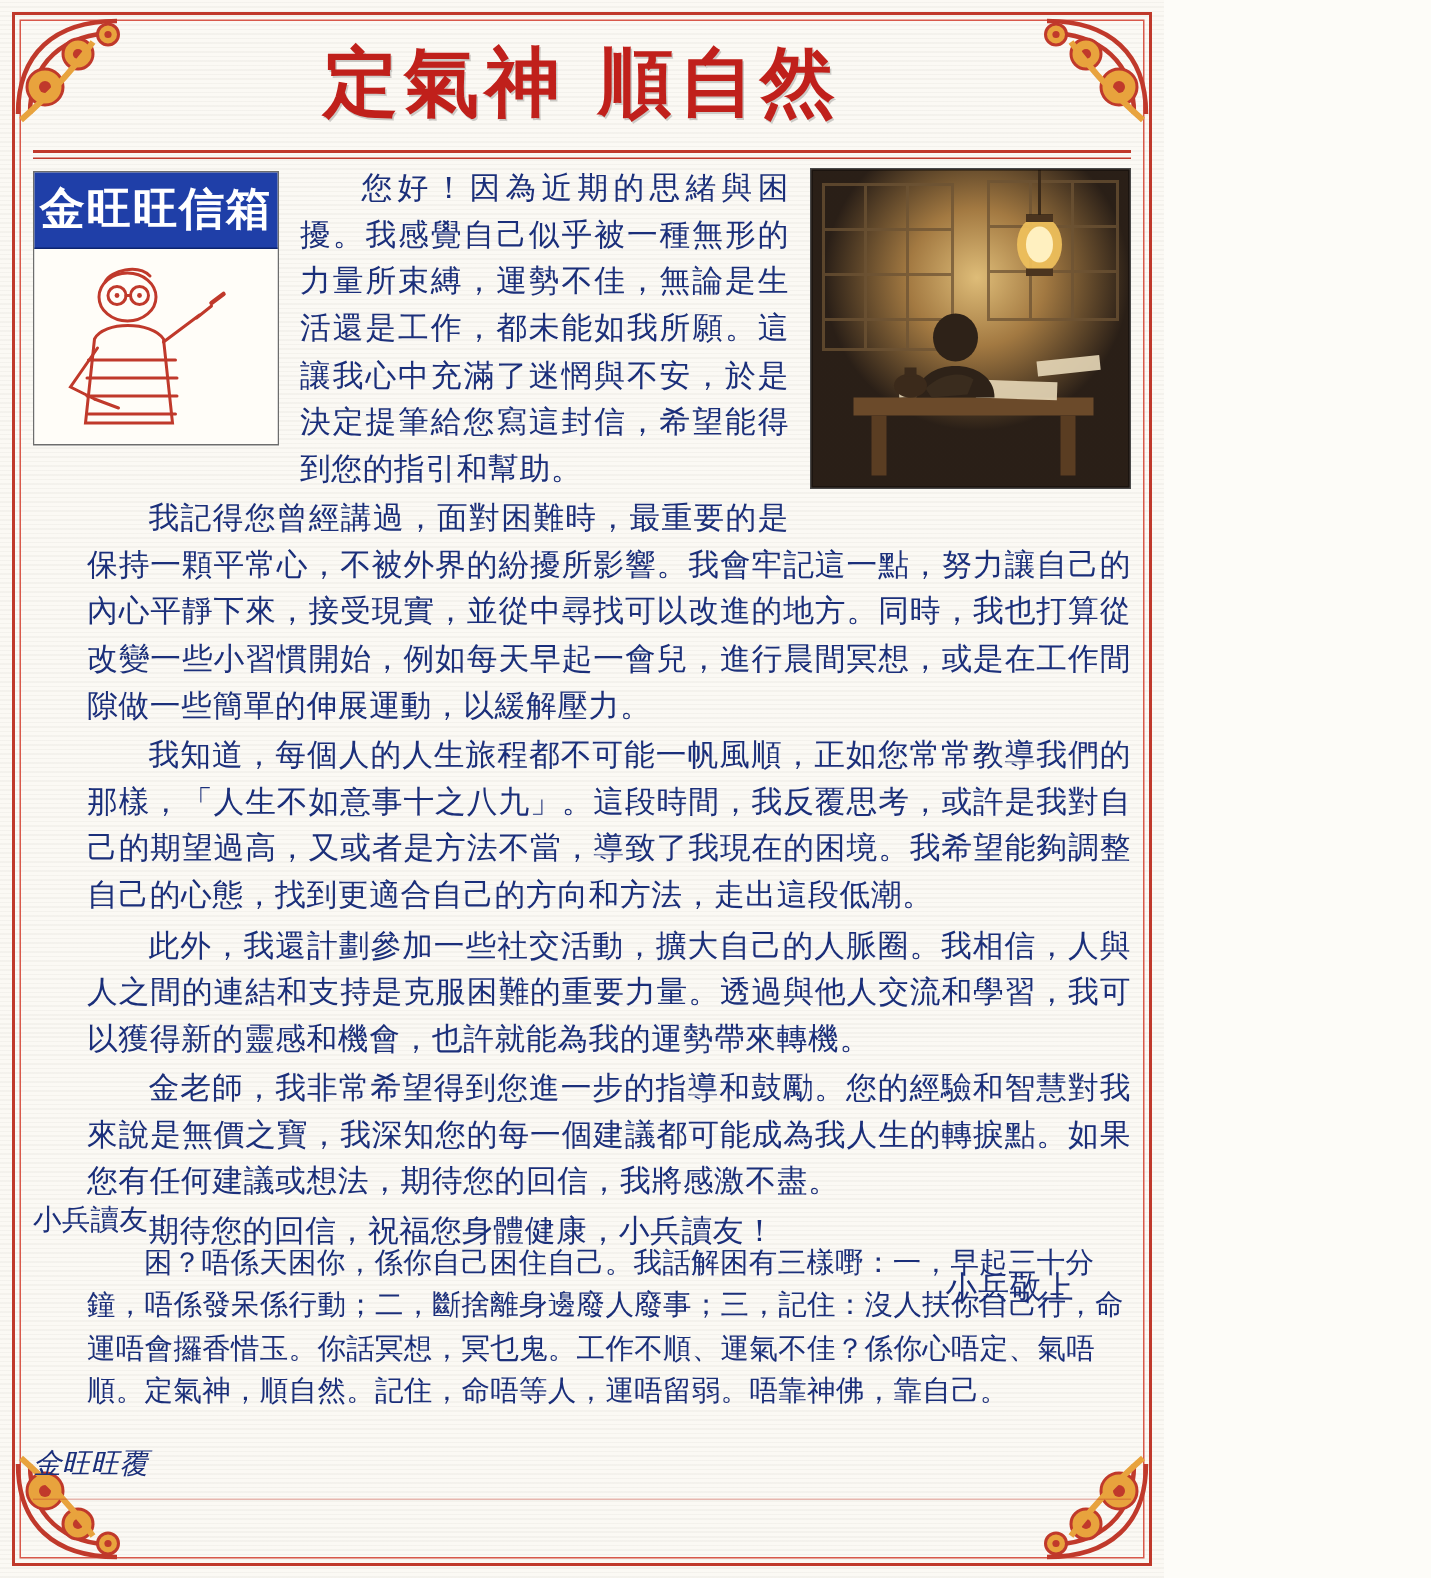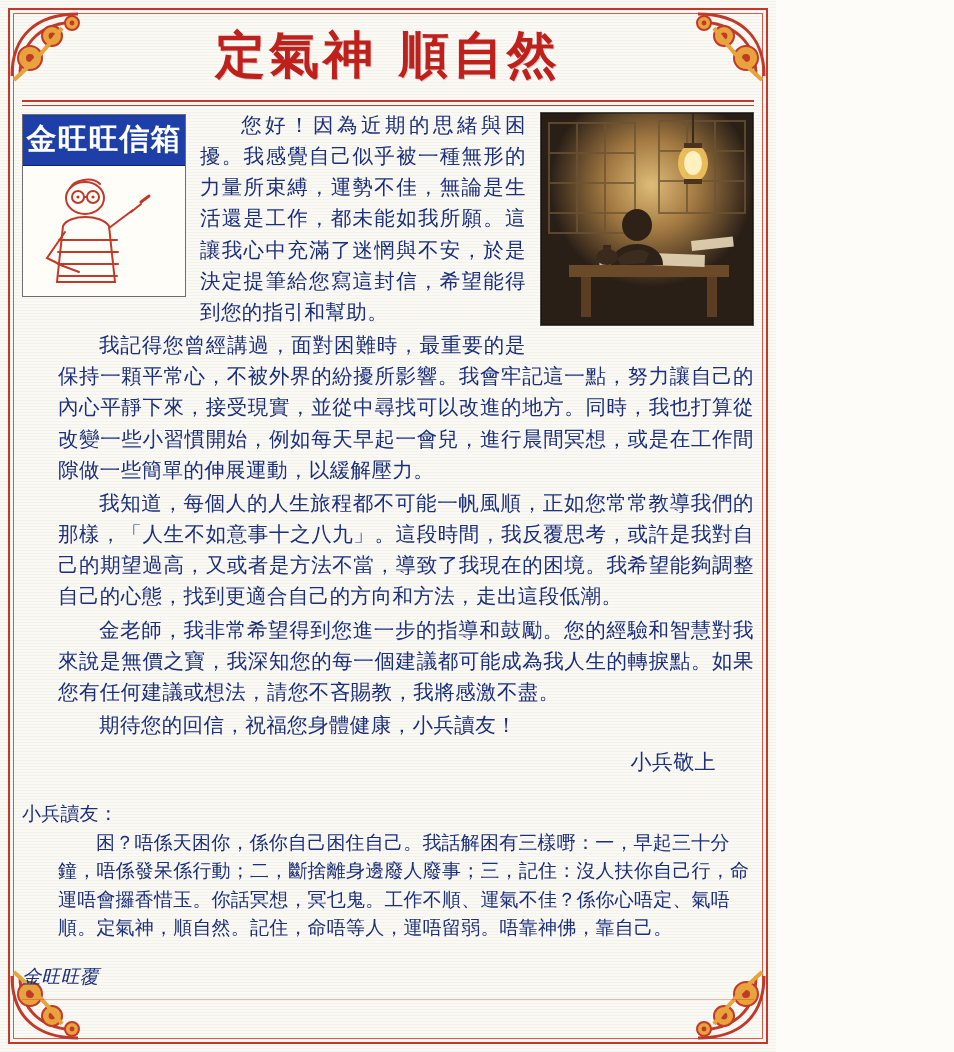--- a/index.html
+++ b/index.html
@@ -309,21 +309,22 @@
             <circle cx="70" cy="31" r="1.6"></circle>
           </g>
         </svg>
       </div>
     </div>
 
     <div class="letter">
       <p class="indent">您好！因為近期的思緒與困擾。我感覺自己似乎被一種無形的力量所束縛，運勢不佳，無論是生活還是工作，都未能如我所願。這讓我心中充滿了迷惘與不安，於是決定提筆給您寫這封信，希望能得到您的指引和幫助。</p>
       <p class="indent">我記得您曾經講過，面對困難時，最重要的是保持一顆平常心，不被外界的紛擾所影響。我會牢記這一點，努力讓自己的內心平靜下來，接受現實，並從中尋找可以改進的地方。同時，我也打算從改變一些小習慣開始，例如每天早起一會兒，進行晨間冥想，或是在工作間隙做一些簡單的伸展運動，以緩解壓力。</p>
       <p class="indent">我知道，每個人的人生旅程都不可能一帆風順，正如您常常教導我們的那樣，「人生不如意事十之八九」。這段時間，我反覆思考，或許是我對自己的期望過高，又或者是方法不當，導致了我現在的困境。我希望能夠調整自己的心態，找到更適合自己的方向和方法，走出這段低潮。</p>
-      <p class="indent">金老師，我非常希望得到您進一步的指導和鼓勵。您的經驗和智慧對我來說是無價之寶，我深知您的每一個建議都可能成為我人生的轉捩點。如果您有任何建議或想法，請您不吝賜教，我將感激不盡。</p>
+      <p class="indent">此外，我還計劃參加一些社交活動，擴大自己的人脈圈。我相信，人與人之間的連結和支持是克服困難的重要力量。透過與他人交流和學習，我可以獲得新的靈感和機會，也許就能為我的運勢帶來轉機。</p>
+      <p class="indent">金老師，我非常希望得到您進一步的指導和鼓勵。您的經驗和智慧對我來說是無價之寶，我深知您的每一個建議都可能成為我人生的轉捩點。如果您有任何建議或想法，期待您的回信，我將感激不盡。</p>
       <p class="indent">期待您的回信，祝福您身體健康，小兵讀友！</p>
       <div class="sign">小兵敬上</div>
     </div>
   </div>
 
   <div class="reply">
     <p>小兵讀友：</p>
     <p class="indent">困？唔係天困你，係你自己困住自己。我話解困有三樣嘢：一，早起三十分鐘，唔係發呆係行動；二，斷捨離身邊廢人廢事；三，記住：沒人扶你自己行，命運唔會攞香惜玉。你話冥想，冥乜鬼。工作不順、運氣不佳？係你心唔定、氣唔順。定氣神，順自然。記住，命唔等人，運唔留弱。唔靠神佛，靠自己。</p>
     <div class="reply-sign">金旺旺覆</div>
   </div>

